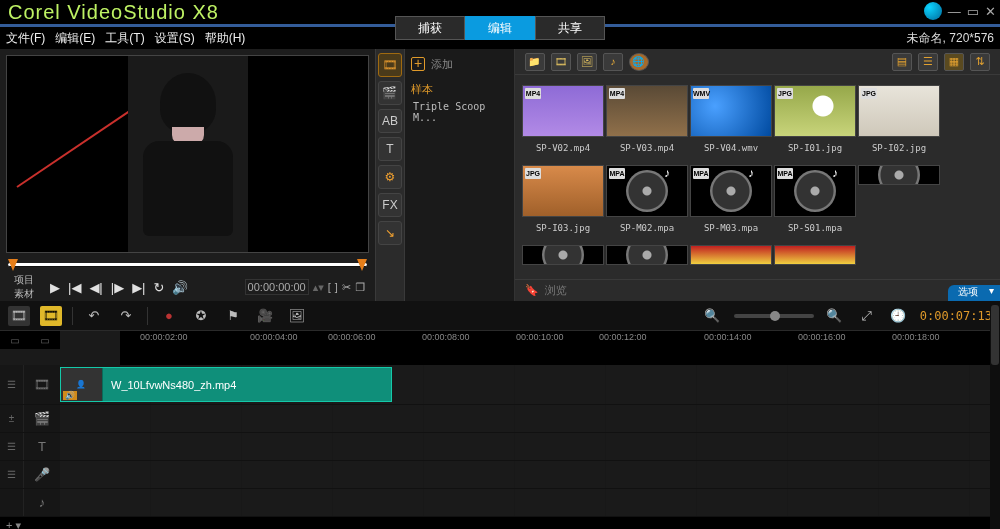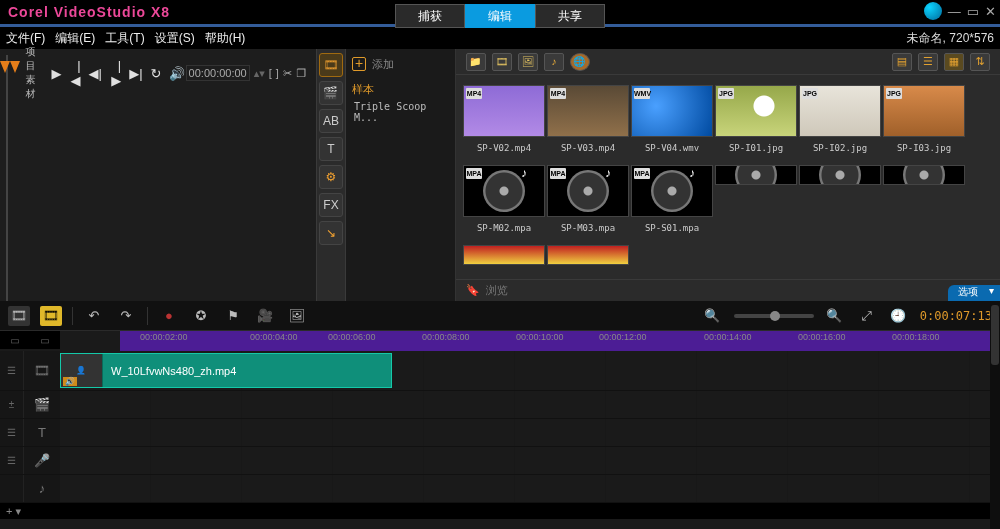--- a/index.html
+++ b/index.html
@@ -1,37 +1,37 @@
 <!DOCTYPE html>
 <html><head>
 <meta charset="utf-8">
 <style>
   * { margin:0; padding:0; box-sizing:border-box; font-family:"Microsoft YaHei","Segoe UI",Arial,sans-serif; user-select:none; }
   body { background:#1a1a1a; color:#ccc; width:1000px; height:529px; overflow:hidden; font-size:12px; position:relative; }
   
   .titlebar { height:24px; background:#000; display:flex; align-items:center; padding:0 8px; position:relative; }
-  .titlebar .appname { color:#ec4899; font-size:14px; letter-spacing:1px;font-weight:bold; }
-  .titlebar .tabs { position:absolute; left:50%; top:4px; transform:translateX(-50%); display:flex; height:24px; }
+  .titlebar .appname { color:#bef264; font-size:20px; letter-spacing:1px; }
+  .titlebar .tabs { position:absolute; left:50%; top:16px; transform:translateX(-50%); display:flex; height:24px; }
   .titlebar .tab { width:70px; text-align:center; line-height:22px; color:#fff; background:#2a2a2a; border:1px solid #555; cursor:pointer; font-size:12px; }
   .titlebar .tab.active { background:#0a9be0; border-color:#0a9be0; }
   .titlebar .win-controls { position:absolute; right:4px; top:2px; display:flex; gap:6px; align-items:center; }
   .logo-bubble { width:18px; height:18px; border-radius:50%; background:radial-gradient(circle at 30% 30%,#0bd4ff,#006a9c); }
   .wc { color:#aaa; cursor:pointer; font-size:13px; line-height:1; }
   
   .sep1 { height:3px; background:#335c99; }
   
   .menubar { height:22px; background:#000; display:flex; align-items:center; padding:0 6px; justify-content:space-between; }
   .menubar .menus { display:flex; gap:10px; }
   .menubar .menus span { color:#eee; font-size:12px; cursor:pointer; }
   .menubar .status { color:#ddd; font-size:12px; }
 
   
   .workrow { height:252px; display:flex; background:#2b2b2b; }
   
-  .preview-wrap { width:316px; background:#1d1d1d; padding:6px 6px 0 6px; display:flex; flex-direction:row;text-align:right; }
+  .preview-wrap { width:375px; background:#1d1d1d; padding:6px 6px 0 6px; display:flex; flex-direction:column;text-align:right; }
   .preview { flex:1; border:1px solid #444; background:#000; position:relative; overflow:hidden;}
   .video-center { position:absolute; left:50%; top:0; transform:translateX(-50%); width:120px; height:100%; background:#1a1a1a; display:flex; align-items:center; justify-content:center; }
   .person { width:100px; height:170px; position:relative; }
   .person .hair { width:56px; height:60px; border-radius:50% 50% 40% 40%; background:#111; position:absolute; left:22px; top:4px; }
   .person .face { width:32px; height:18px; background:#caa; position:absolute; left:34px; top:58px; border-radius:0 0 10px 10px; }
   .person .torso { width:90px; height:95px; background:#111; position:absolute; left:5px; top:72px; border-radius:16px 16px 6px 6px; }
   .arrow { position:absolute; width:150px; height:2px; background:#c9302c; top:130px; transform-origin:left center; }
   .arrow.left { left:10px; transform:rotate(-34deg); }
   .arrow::after { content:""; position:absolute; right:-2px; top:-5px; border:6px solid transparent; border-left-color:#c9302c; }
 
@@ -90,21 +90,21 @@
   .tl-toolbar { height:30px; background:#111; display:flex; align-items:center; padding:0 8px; gap:10px; border-bottom:1px solid #2a2a2a;}
   .tbtn { width:22px; height:20px; display:flex; align-items:center; justify-content:center; cursor:pointer; color:#bbb; font-size:13px;}
   .tbtn.view1 { background:#333; border-radius:2px;}
   .tbtn.view2 { background:#e0b82a; color:#000; border-radius:2px;}
   .tl-toolbar .tsep { width:1px; height:18px; background:#333; }
   .tl-toolbar .spacer{flex:1;}
   .zoom-slider { width:80px; height:4px; background:#444; border-radius:2px; position:relative; cursor:pointer;}
   .zoom-slider .zthumb{ width:10px;height:10px;background:#888;border-radius:50%;position:absolute;top:-3px;left:45%;}
   .tl-tc { color:#e09a2a; font-family:monospace; font-size:12px; }
 
-  .ruler { height:20px; background:#4c1d95; position:relative; margin-left:60px; color:#888; font-size:9px; font-family:monospace;}
+  .ruler { height:34px; background:#000000; position:relative; margin-left:60px; color:#888; font-size:9px; font-family:monospace;}
   .ruler span{ position:absolute; top:1px; }
 
   .tracks { position:relative; background:#1a1a1a; }
   .track { height:28px; display:flex; border-bottom:1px solid #111; }
   .track.vid { height:40px; }
   .trk-head { width:60px; background:#161616; display:flex; align-items:center; justify-content:center; gap:4px; color:#777; font-size:13px; }
   .trk-head.side { width:24px; flex-direction:column; font-size:10px; color:#666; border-right:1px solid #222;}
   .trk-body { flex:1; position:relative; background:repeating-linear-gradient(90deg,#1a1a1a 0 90px,#181818 90px 91px); }
   .clip { position:absolute; left:0; top:2px; bottom:2px; width:332px; background:#0f8f7a; border:1px solid #14c9a9; display:flex; align-items:center; }
   .clip .cthumb { width:42px; height:100%; background:#333; display:flex; align-items:center; justify-content:center; color:#aa5; font-size:8px; border-right:1px solid #0a6a5a;}

